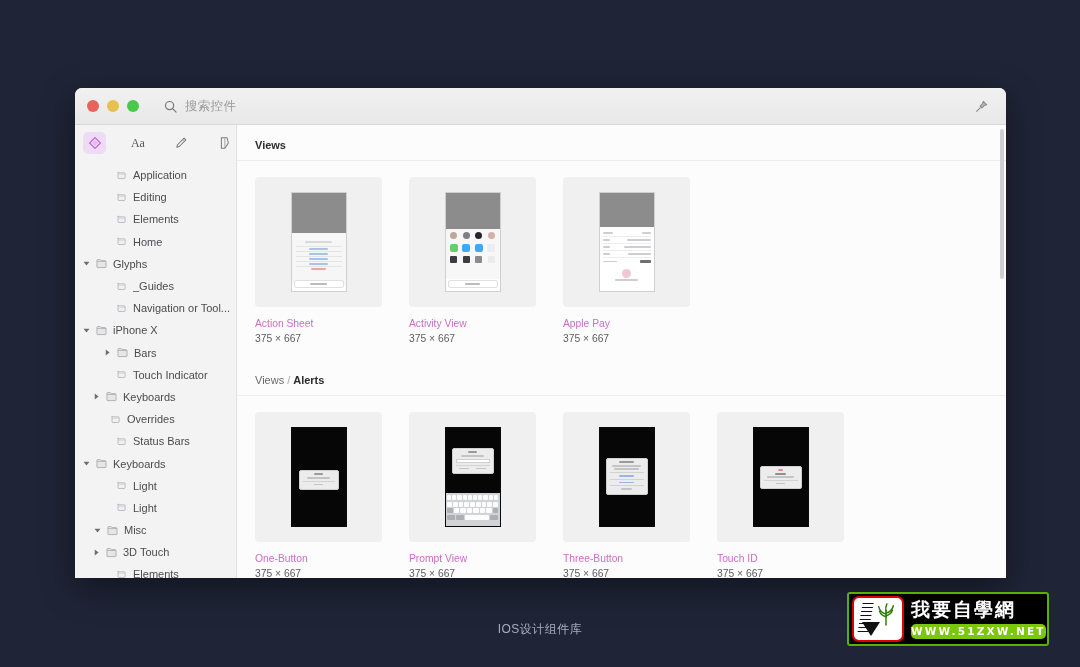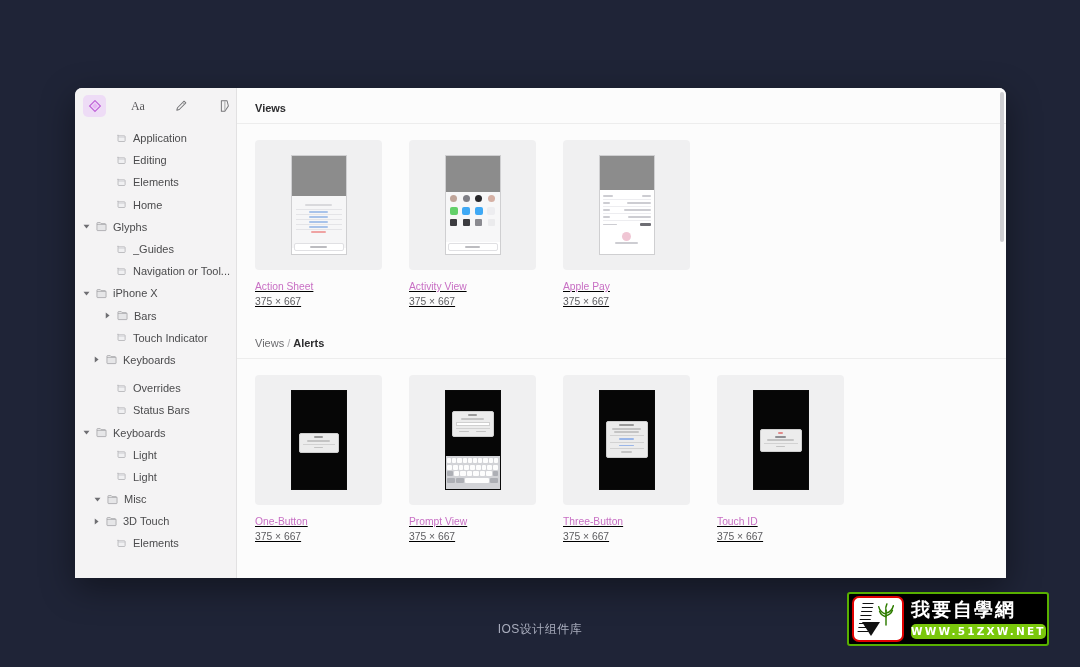--- a/index.html
+++ b/index.html
@@ -72,21 +72,21 @@
   .scroller { position:absolute; inset:0; padding:0 0 0 0; }
 
   .sect-head {
     padding:14px 18px 9px 18px; font-size:11px; color:#6b6b6e;
     border-bottom:1px solid #ededed;
   }
   .sect-head b { color:#2c2c2e; font-weight:700; }
   .sect-head .crumb-sep { color:#a9a9ac; padding:0 3px; }
 
   .grid { display:flex; flex-wrap:wrap; gap:0 27px; padding:16px 18px 0 18px; }
-  .card { width:127px;text-decoration:underline; }
+  .card { width:127px; }
   .thumb {
     width:127px; height:130px; background:#f0f0f1; border-radius:4px;
     display:flex; align-items:center; justify-content:center;
   }
   .cname { margin-top:11px; font-size:10.3px; color:#c86fc4; }
   .cdim  { margin-top:4px; font-size:10.3px; color:#5d5d60; }
 
   
   .phone { background:#fff; border:1px solid #cfcfd1; overflow:hidden; position:relative; }
   .phone.dark { background:#060606; border-color:#0a0a0a; }
@@ -159,20 +159,46 @@
     padding:1.5px 0; border-radius:5px; font-family:"DejaVu Sans",sans-serif;
   }
 </style>
 </head>
 <body>
 
 <div class="desktop">
 
   <div class="window">
 
+    <div class="titlebar">
+      <div class="lights">
+        <span class="light l-red"></span>
+        <span class="light l-yel"></span>
+        <span class="light l-grn"></span>
+      </div>
+
+      <div class="search-wrap">
+        <span>
+          <svg class="srch-ico" viewBox="0 0 14 14">
+              <circle cx="6" cy="6" r="4.4" fill="none" stroke="#77777a" stroke-width="1.3"></circle>
+              <line x1="9.3" y1="9.3" x2="13" y2="13" stroke="#77777a" stroke-width="1.3" stroke-linecap="round"></line>
+            </svg>
+        </span>
+        <span class="srch-txt">搜索控件</span>
+      </div>
+
+      <span class="pin">
+        <svg viewBox="0 0 16 16" width="14" height="14">
+          <g fill="none" stroke="#8b8b8e" stroke-width="1.2" stroke-linejoin="round">
+            <path d="M10.6 1.6 L14.4 5.4 L11.8 6.2 L9 9 L7 7 L9.8 4.2 Z" fill="#b9b9bc"></path>
+            <line x1="7" y1="9" x2="3" y2="13" stroke-linecap="round"></line>
+          </g>
+        </svg>
+      </span>
+    </div>
 
     <div class="wbody">
 
       <div class="sidebar">
 
         <div class="tooltabs">
           <div class="ttab active">
             <svg width="14" height="14" viewBox="0 0 14 14">
               <path d="M7 1.6 L12.4 7 L7 12.4 L1.6 7 Z" fill="none" stroke="#c063d8" stroke-width="1.2"></path>
               <path d="M7 4 L10 7 L7 10 L4 7 Z" fill="#e8b6f5" stroke="none"></path>
@@ -322,21 +348,21 @@
                 </svg>
               </span>
               <span class="ico">
                 <svg width="11" height="11" viewBox="0 0 14 14">
                   <path d="M1.2 4.2 h11.6 v7.2 a.8.8 0 0 1-.8.8 H2 a.8.8 0 0 1-.8-.8 Z" fill="#e6e6e8" stroke="#9b9b9f" stroke-width=".9"></path>
                   <path d="M1.2 4.2 V2.8 a.8.8 0 0 1 .8-.8 h3.4 l1.2 1.4 h5.4" fill="none" stroke="#9b9b9f" stroke-width=".9"></path>
                 </svg>
               </span>
               <span class="tlabel">Keyboards</span>
             </div>
-            <div class="trow" style="padding-left: 26px; margin-top: 6px;">
+            <div class="trow" style="padding-left: 20px;">
               <span class="tw"></span>
               <span class="ico">
                 <svg width="11" height="11" viewBox="0 0 14 14">
                   <rect x="2.6" y="3.6" width="9" height="7.2" rx="1" fill="#f0f0f2" stroke="#a7a7ab" stroke-width=".9"></rect>
                   <path d="M2.6 5.4 h9" stroke="#c9c9cd" stroke-width=".8"></path>
                   <path d="M1.4 3 h2.2" stroke="#a7a7ab" stroke-width=".9"></path>
                 </svg>
               </span>
               <span class="tlabel">Overrides</span>
             </div>

